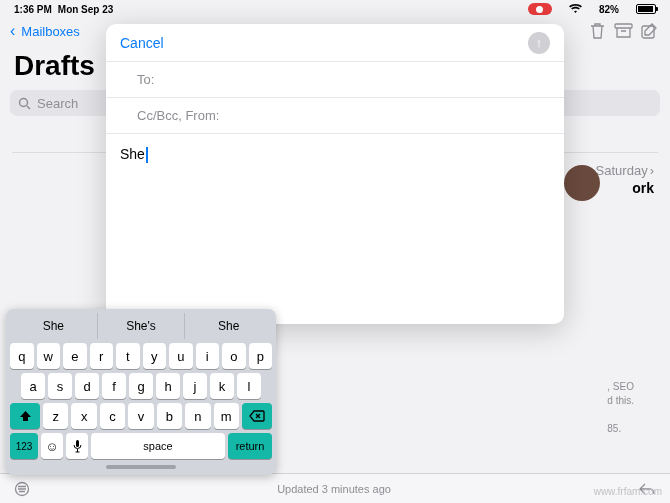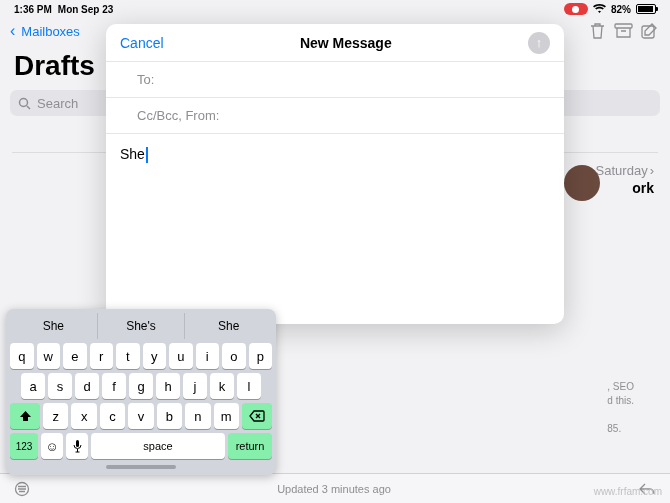--- a/index.html
+++ b/index.html
@@ -1,19 +1,19 @@
 <!DOCTYPE html>
 <html><head>
 <meta charset="utf-8">
 <style>
 *{margin:0;padding:0;box-sizing:border-box;font-family:-apple-system,Helvetica,Arial,sans-serif;-webkit-font-smoothing:antialiased}
 body{width:670px;height:503px;background:#f2f2f4;position:relative;overflow:hidden}
 .statusbar{height:18px;display:flex;justify-content:space-between;align-items:center;padding:0 14px;font-size:10px;font-weight:600;color:#000}
 .sb-left{display:flex;gap:6px}
-.sb-right{display:flex;gap:5px;align-items:center}
+.sb-right{display:flex;gap:17px;align-items:center}
 .rec{width:24px;height:12px;background:#e63b3c;border-radius:6px;display:flex;align-items:center;justify-content:center}
 .rec .dot{width:7px;height:7px;background:#fff;border-radius:50%}
 .batt{width:20px;height:10px;border:1px solid #000;border-radius:2px;position:relative}
 .batt:after{content:"";position:absolute;right:-3px;top:2px;width:2px;height:4px;background:#000;border-radius:0 1px 1px 0}
 .batt-fill{position:absolute;left:1px;top:1px;bottom:1px;width:82%;background:#000}
 .header{height:26px;display:flex;align-items:center;padding:0 10px;gap:4px;color:#0a7cf7}
 .back{font-size:16px;margin-right:2px}
 .hlink{font-size:13px}
 .hspace{flex:1}
 .hicon{width:22px;height:22px;color:#8e8e93;display:flex;align-items:center;justify-content:center}
@@ -36,21 +36,21 @@
 .field{height:36px;border-bottom:1px solid #e6e6e8;display:flex;align-items:center;padding:0 31px;font-size:13px;color:#8e8e93}
 .body{padding:12px 14px;font-size:14px;color:#000;position:relative}
 .cursor{display:inline-block;width:2px;height:16px;background:#0a7cf7;vertical-align:middle;margin-left:1px}
 .kb{position:absolute;left:6px;bottom:28px;width:270px;background:#d2d5db;border-radius:8px;box-shadow:0 2px 10px rgba(0,0,0,.25);padding:4px}
 .sug{display:flex;height:26px}
 .sug>div{flex:1;display:flex;align-items:center;justify-content:center;font-size:12px;color:#000;border-right:1px solid #b8bbc2}
 .sug>div:last-child{border-right:none}
 .kr{display:flex;gap:3px;margin-top:4px;justify-content:center}
 .key{height:26px;background:#fff;border-radius:4px;box-shadow:0 1px 0 rgba(0,0,0,.3);display:flex;align-items:center;justify-content:center;font-size:13px;flex:1;min-width:0}
 .kr2 .key{max-width:24px}
-.kgrey{background:#86efac}
+.kgrey{background:#14b8a6}
 .kshift{flex:0 0 30px}
 .kdel{flex:0 0 30px}
 .k123{flex:0 0 28px;font-size:10px}
 .kemj{flex:0 0 22px}
 .kmic{flex:0 0 22px}
 .kspace{flex:1;font-size:11px}
 .kret{flex:0 0 44px;font-size:11px}
 .handle{width:70px;height:4px;background:#9fa2a9;border-radius:2px;margin:6px auto 2px}
 svg{display:block}
 </style>
@@ -145,21 +145,20 @@
         <path d="M7 2L2 7l5 5M2 7h9c3 0 5 2 5 5"></path>
       </svg>
     </span>
 </div>
 
 <div class="watermark">www.frfam.com</div>
 
 <div class="modal">
   <div class="mhead">
     <span class="cancel">Cancel</span>
-    <span class="mtitle">New Message</span>
     <span class="send">↑</span>
   </div>
   <div class="field">To:</div>
   <div class="field">Cc/Bcc, From:</div>
   <div class="body"><span>She</span><span class="cursor"></span></div>
 </div>
 
 <div class="kb">
   <div class="sug">
     <div>She</div>

